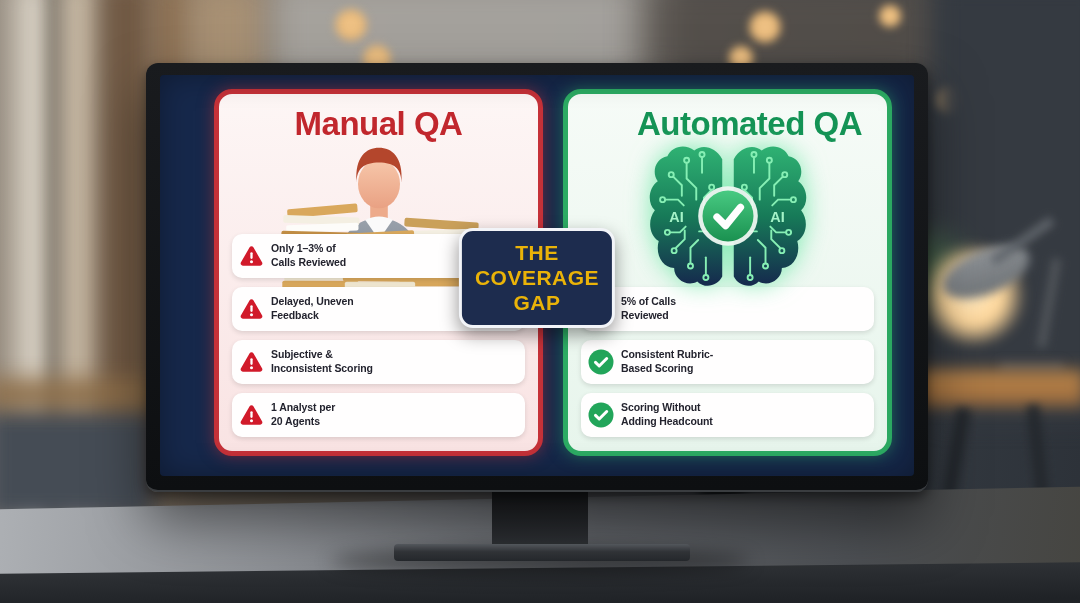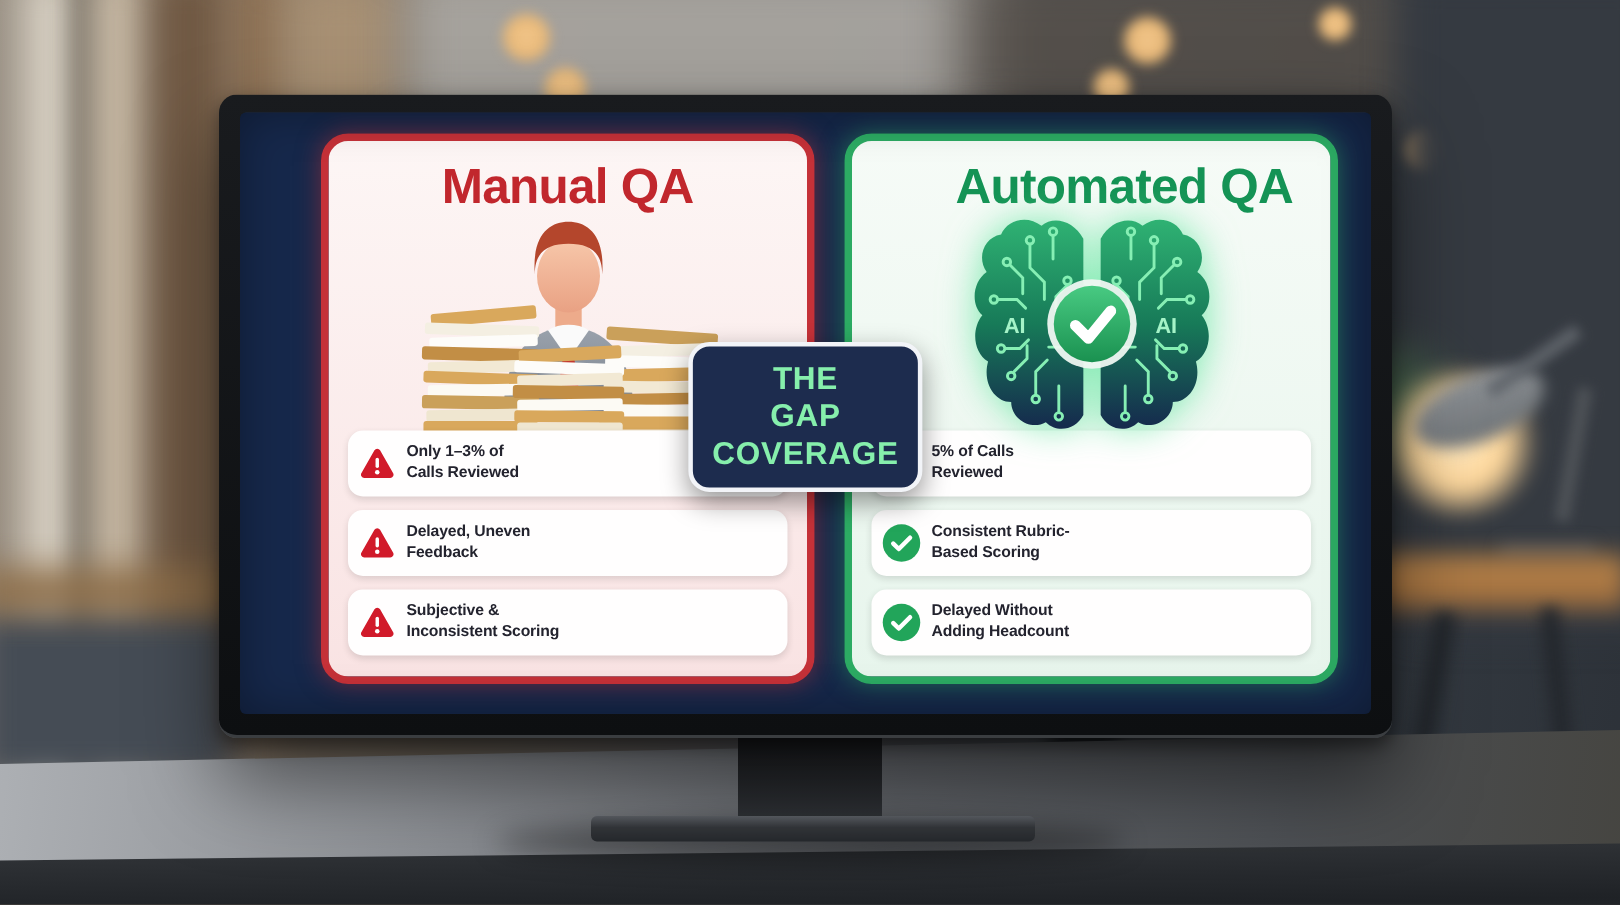--- a/index.html
+++ b/index.html
@@ -66,21 +66,21 @@
   .panel.auto .panel-title{color:#149355;margin-left:44px;}
   .illustration{flex:1;display:flex;align-items:flex-start;justify-content:center;min-height:0;}
   .brain-svg{filter:drop-shadow(0 0 12px rgba(92,230,156,.75));}
   .cards{display:grid;grid-template-columns:1fr;gap:9px;width:100%;box-sizing:border-box;padding:0 13px 14px;}
   .card{background:#fffefe;border-radius:10px;padding:6px 7px;display:flex;align-items:center;gap:7px;
     box-shadow:0 2px 5px rgba(0,0,0,.12);min-height:44px;box-sizing:border-box;}
   .card-text{font-size:10.5px;font-weight:bold;color:#23232e;line-height:1.32;white-space:pre;letter-spacing:-.1px;}
   .card svg{flex:0 0 auto;}
   .badge{position:absolute;left:50%;top:153px;transform:translateX(-50%);z-index:5;
     background:#1d2c4e;border:3px solid #f2f4f8;border-radius:14px;padding:9px 13px;text-align:center;
-    color:#86efac;box-shadow:0 7px 18px rgba(0,0,0,.4);}
+    color:#eab308;box-shadow:0 7px 18px rgba(0,0,0,.4);}
   .badge-line{font-size:21px;font-weight:bold;line-height:1.2;letter-spacing:.5px;}
 </style>
 </head>
 <body>
 
 <div class="stage">
 
   <div class="blob bg-window-bright"></div>
   <div class="blob bg-window-frame"></div>
   <div class="blob bg-window-warm"></div>
@@ -198,20 +198,29 @@
             </div>
             <div class="card">
               <svg viewBox="0 0 24 22" width="25" height="23">
                 <path d="M10.2 2.1 a2.1 2.1 0 0 1 3.6 0 l8.3 14.5 a2.1 2.1 0 0 1 -1.8 3.2 H3.7 a2.1 2.1 0 0 1 -1.8 -3.2 Z" fill="#d11a2a"></path>
                 <rect x="10.9" y="6.8" width="2.2" height="6.6" rx="1.1" fill="#fff"></rect>
                   <circle cx="12" cy="16.1" r="1.45" fill="#fff"></circle>
               </svg>
               <span class="card-text">Subjective &amp;
 Inconsistent Scoring</span>
             </div>
+            <div class="card">
+              <svg viewBox="0 0 24 22" width="25" height="23">
+                <path d="M10.2 2.1 a2.1 2.1 0 0 1 3.6 0 l8.3 14.5 a2.1 2.1 0 0 1 -1.8 3.2 H3.7 a2.1 2.1 0 0 1 -1.8 -3.2 Z" fill="#d11a2a"></path>
+                <rect x="10.9" y="6.8" width="2.2" height="6.6" rx="1.1" fill="#fff"></rect>
+                  <circle cx="12" cy="16.1" r="1.45" fill="#fff"></circle>
+              </svg>
+              <span class="card-text">1 Analyst per
+20 Agents</span>
+            </div>
           </div>
         </div>
 
         <div class="panel auto">
           <div class="panel-title">Automated QA</div>
           <div class="illustration">
             <svg viewBox="0 0 170 158" width="164" height="152" class="brain-svg">
               <defs>
                 <linearGradient id="lobeG" x1="0" y1="0" x2="0" y2="1">
                   <stop offset="0" stop-color="#2fb273"></stop>
@@ -270,27 +279,27 @@
                 <path d="M7.5 13.4 l3.7 3.6 L18.7 9.5" stroke="#fff" stroke-width="3" fill="none" stroke-linecap="round" stroke-linejoin="round"></path>
               </svg>
               <span class="card-text">Consistent Rubric-
 Based Scoring</span>
             </div>
             <div class="card">
               <svg viewBox="0 0 26 26" width="26" height="26">
                 <circle cx="13" cy="13" r="12.5" fill="#22a55a"></circle>
                 <path d="M7.5 13.4 l3.7 3.6 L18.7 9.5" stroke="#fff" stroke-width="3" fill="none" stroke-linecap="round" stroke-linejoin="round"></path>
               </svg>
-              <span class="card-text">Delayed Without
+              <span class="card-text">Scoring Without
 Adding Headcount</span>
             </div>
           </div>
         </div>
       </div>
 
       <div class="badge">
         <div class="badge-line">THE</div>
+        <div class="badge-line">COVERAGE</div>
         <div class="badge-line">GAP</div>
-        <div class="badge-line">COVERAGE</div>
       </div>
     </div>
   </div>
 </div>
 
 </body></html>

